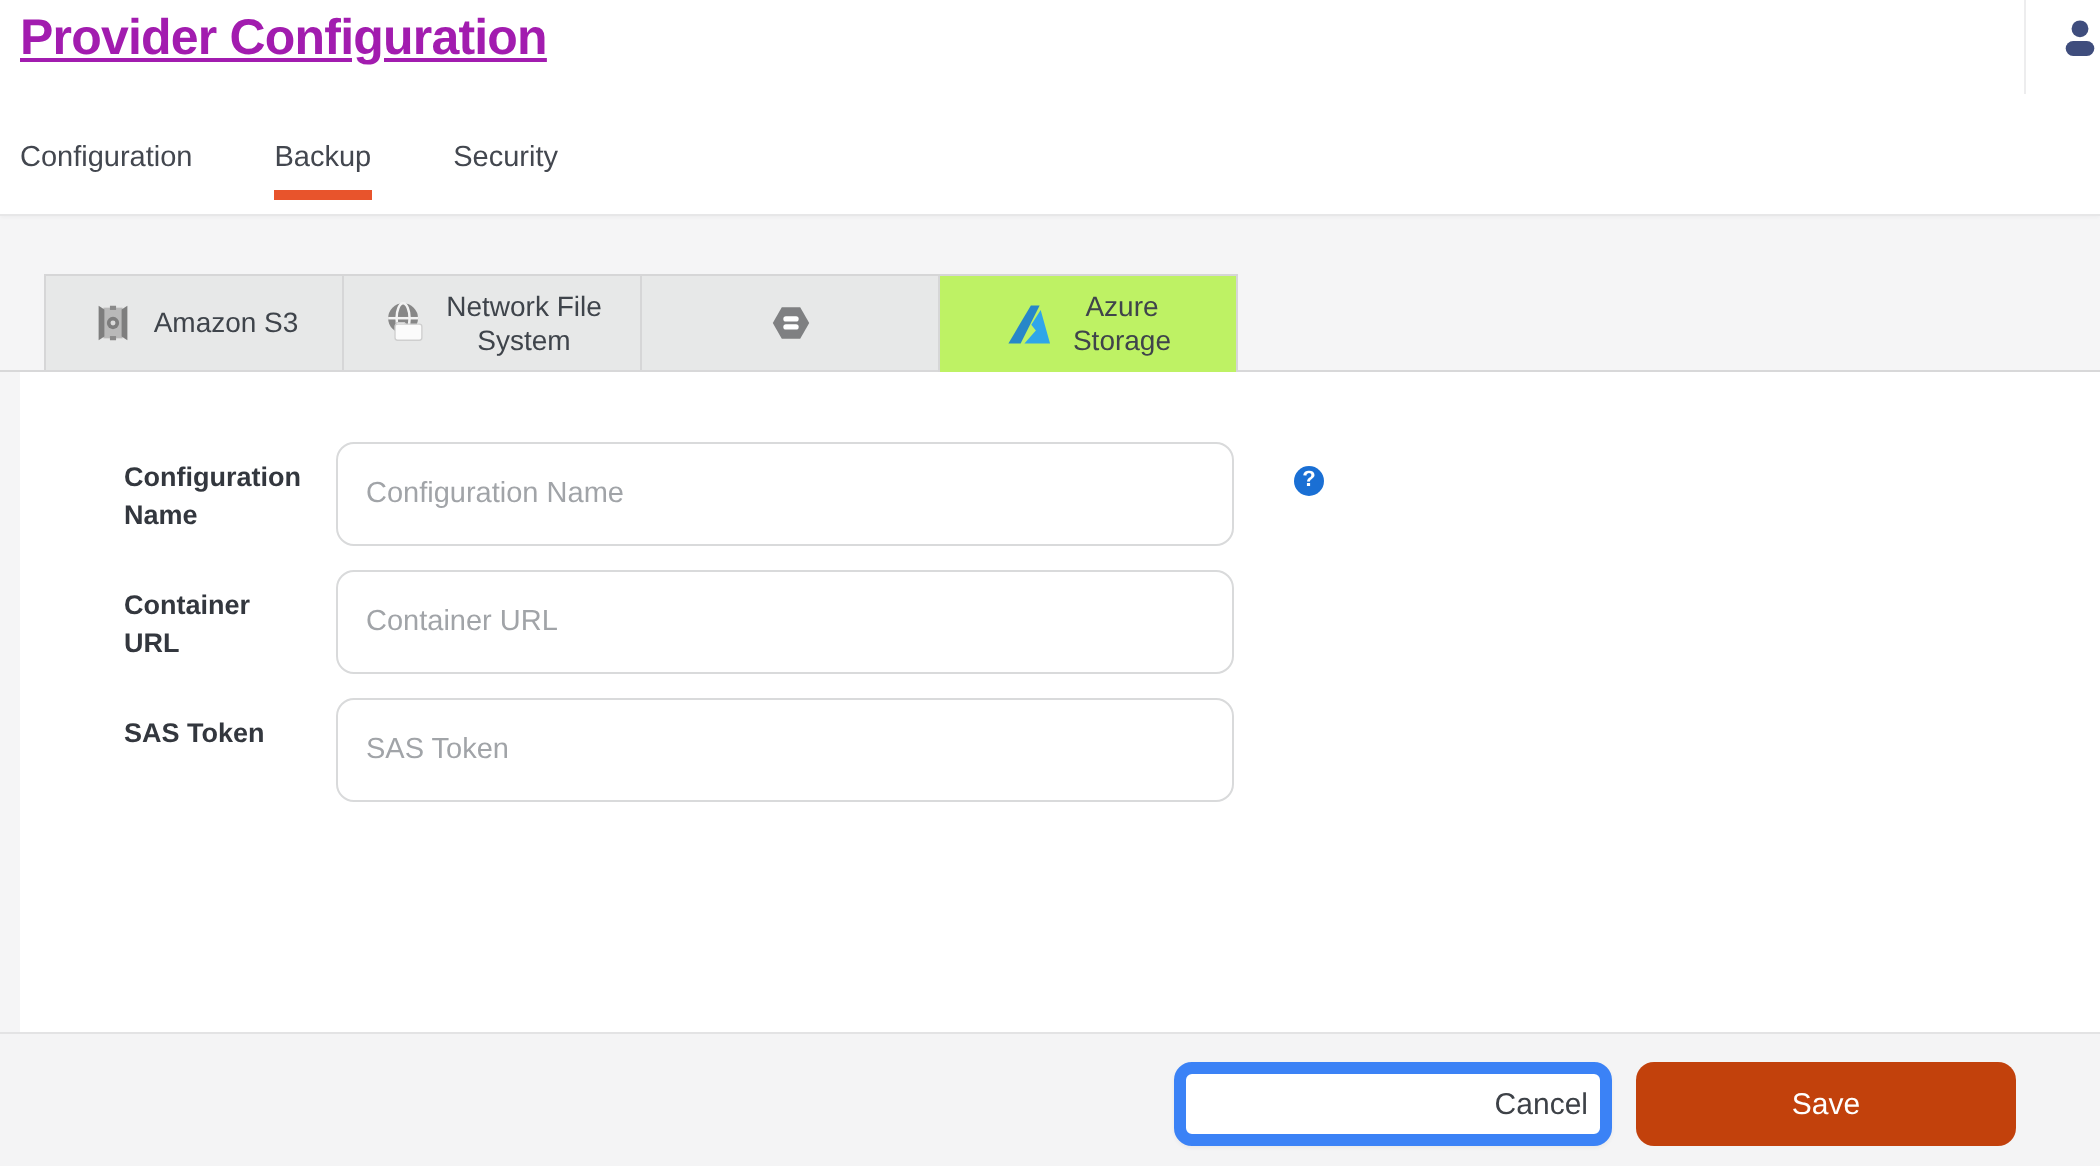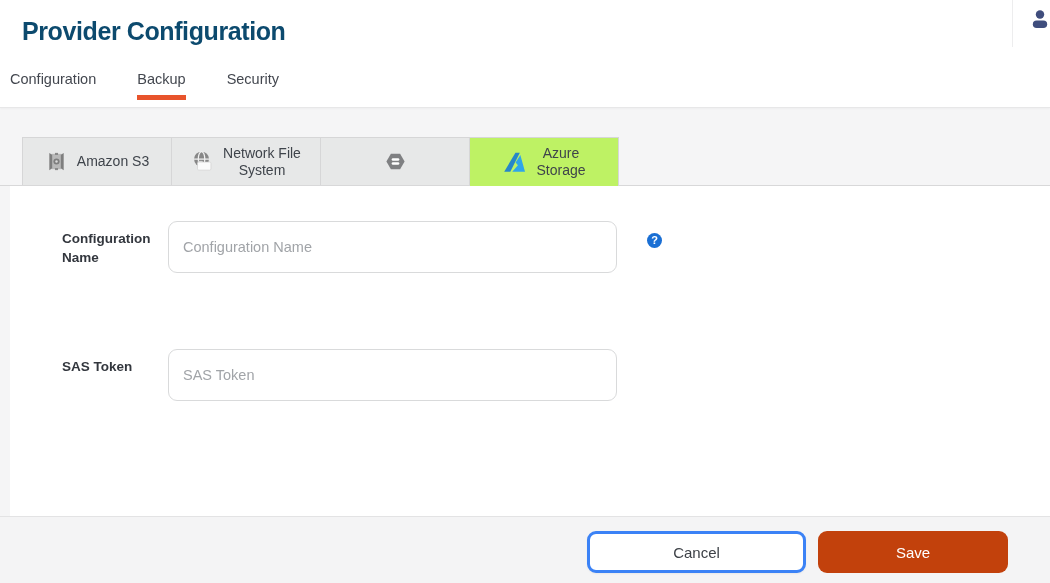--- a/index.html
+++ b/index.html
@@ -2,22 +2,22 @@
 <html><head>
 <meta charset="utf-8">
 <style>
   html,body{margin:0;padding:0;}
   body{font-family:"Liberation Sans",sans-serif;}
   .stage{position:relative;width:1050px;height:583px;overflow:hidden;background:#f5f5f6;}
 
   
   .header{position:absolute;top:0;left:0;right:0;height:107px;background:#fff;
           border-bottom:1px solid #e7e7e8;box-shadow:0 1px 2px rgba(0,0,0,0.03);z-index:3;}
-  .page-title{position:absolute;left:10px;top:5px;margin:12px;font-size:25px;font-weight:700;
-              letter-spacing:-0.4px;color:#0c4a6e;}
+  .page-title{position:absolute;left:10px;top:5px;margin:0;font-size:25px;font-weight:700;
+              letter-spacing:-0.4px;color:#a21caf;text-decoration:underline;}
   .user-divider{position:absolute;left:1012px;top:0;width:1px;height:47px;background:#ededee;}
   .user-icon{position:absolute;left:1029px;top:8px;width:22px;height:22px;cursor:pointer;}
   .nav{position:absolute;left:10px;top:71px;display:flex;gap:41px;font-size:14.5px;color:#43474f;}
   .nav-item{position:relative;cursor:pointer;padding:0;}
   .nav-item.active::after{content:"";position:absolute;left:0;right:0;top:24px;height:5px;background:#E8542C;}
 
   
   .tabstrip{position:absolute;top:137px;left:0;right:0;height:48px;border-bottom:1px solid #d8d8d9;
             display:flex;align-items:stretch;padding-left:22px;z-index:2;}
   .ptab{width:150px;box-sizing:border-box;background:#e7e8e8;border:1px solid #d6d6d7;border-bottom:none;
@@ -39,22 +39,22 @@
   .field-input::placeholder{color:#a1a4a8;opacity:1;}
   .help-icon{position:absolute;left:637px;top:12px;width:15px;height:15px;border-radius:50%;
              background:#1A6FD4;color:#fff;font-size:11px;font-weight:700;line-height:15px;
              text-align:center;cursor:pointer;display:block;}
 
   
   .footer{position:absolute;left:0;right:0;bottom:0;height:66px;background:#f4f4f5;
           border-top:1px solid #e3e3e4;z-index:2;}
   .btn{position:absolute;top:14px;height:42px;border-radius:9px;font-size:15px;cursor:pointer;
        font-family:"Liberation Sans",sans-serif;}
-  .btn-cancel{left:587px;width:219px;background:#fff;border:3px solid #3b82f6;color:#3d4147;
-              box-shadow:0 1px 2px rgba(0,0,0,0.05);}
+  .btn-cancel{left:587px;width:219px;background:#fff;border:6px solid #3b82f6;color:#3d4147;
+              box-shadow:0 1px 2px rgba(0,0,0,0.05);text-align:right;}
   .btn-save{left:818px;width:190px;background:#c2410c;border:none;color:#fff;font-weight:400;}
 </style>
 </head>
 <body>
 
 <div class="stage">
 
   <div class="header">
     <h1 class="page-title">Provider Configuration</h1>
     <div class="user-divider"></div>
@@ -125,20 +125,27 @@
 
     <div class="form-row" style="top:35px;text-decoration:underline;">
       <div class="field-label">
         <span>Configuration</span>
         <span>Name</span>
       </div>
       <input class="field-input" type="text" placeholder="Configuration Name" style="">
       <span class="help-icon">?</span>
     </div>
 
+    <div class="form-row" style="top:99px;">
+      <div class="field-label">
+        <span>Container</span>
+        <span>URL</span>
+      </div>
+      <input class="field-input" type="text" placeholder="Container URL" style="">
+    </div>
 
     <div class="form-row" style="top:163px;">
       <div class="field-label">
         <span>SAS Token</span>
       </div>
       <input class="field-input" type="text" placeholder="SAS Token" style="">
     </div>
 
   </div>
 

